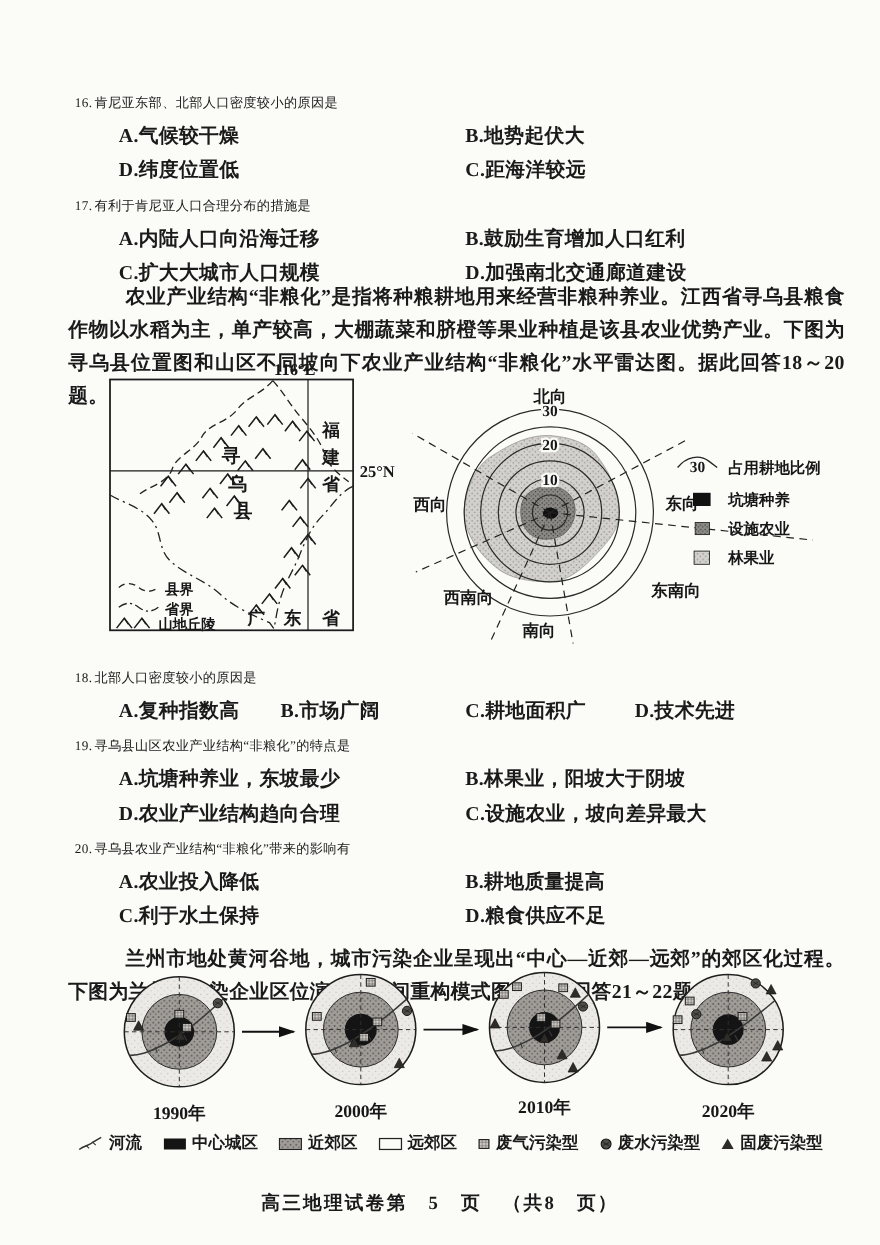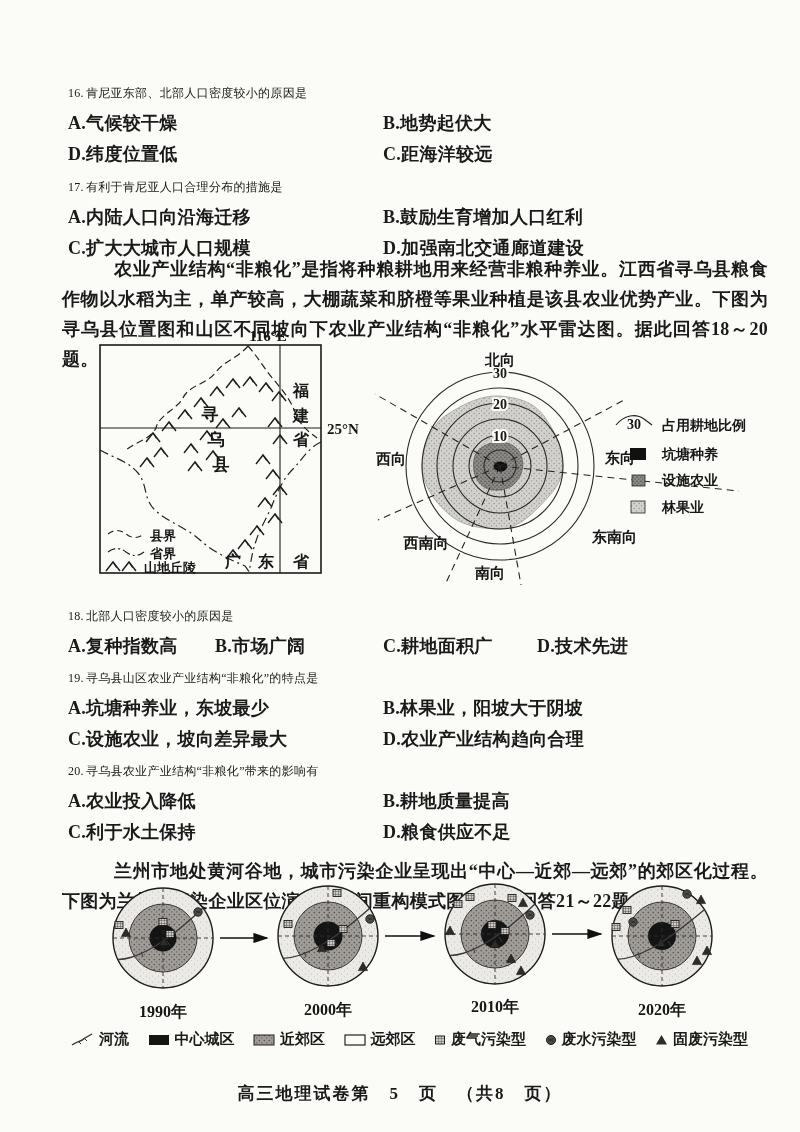--- a/index.html
+++ b/index.html
@@ -5,21 +5,21 @@
   html,body{margin:0;padding:0;}
   .page{
     position:relative; width:800px; height:1132px;
     background:#fbfbf8; overflow:hidden;
     font-family:"Liberation Serif","DejaVu Serif",serif;
     color:#1a1a1a;
   }
   .q{position:absolute; left:68px; right:28px;}
   .qline{font-size:12px; line-height:30px; font-weight:400; letter-spacing:0.3px;}
   .qnum{margin-right:2px;}
-  .opts{font-size:18px; line-height:31px; font-weight:600; letter-spacing:0.3px;}
+  .opts{margin-left:40px; font-size:18px; line-height:31px; font-weight:600; letter-spacing:0.3px;}
   .opts2{display:grid; grid-template-columns:315px 1fr;}
   .opts4{display:flex;}
   .opts4 span:nth-child(1){width:147px;}
   .opts4 span:nth-child(2){width:168px;}
   .opts4 span:nth-child(3){width:154px;}
   .passage{
     position:absolute; left:62px; width:706px;
     font-size:18px; line-height:30px; font-weight:600;
     text-indent:52px; letter-spacing:0.3px; text-align:justify;
   }
@@ -235,22 +235,22 @@
       <span>C.耕地面积广</span>
       <span>D.技术先进</span>
     </div>
   </section>
 
   <section class="q" style="top:663px">
     <div class="qline"><span class="qnum">19.</span><span>寻乌县山区农业产业结构“非粮化”的特点是</span></div>
     <div class="opts opts2">
       <span>A.坑塘种养业，东坡最少</span>
       <span>B.林果业，阳坡大于阴坡</span>
+      <span>D.农业产业结构趋向合理</span>
       <span>C.设施农业，坡向差异最大</span>
-      <span>D.农业产业结构趋向合理</span>
     </div>
   </section>
 
   <section class="q" style="top:756px">
     <div class="qline"><span class="qnum">20.</span><span>寻乌县农业产业结构“非粮化”带来的影响有</span></div>
     <div class="opts opts2">
       <span>A.农业投入降低</span>
       <span>B.耕地质量提高</span>
       <span>C.利于水土保持</span>
       <span>D.粮食供应不足</span>

